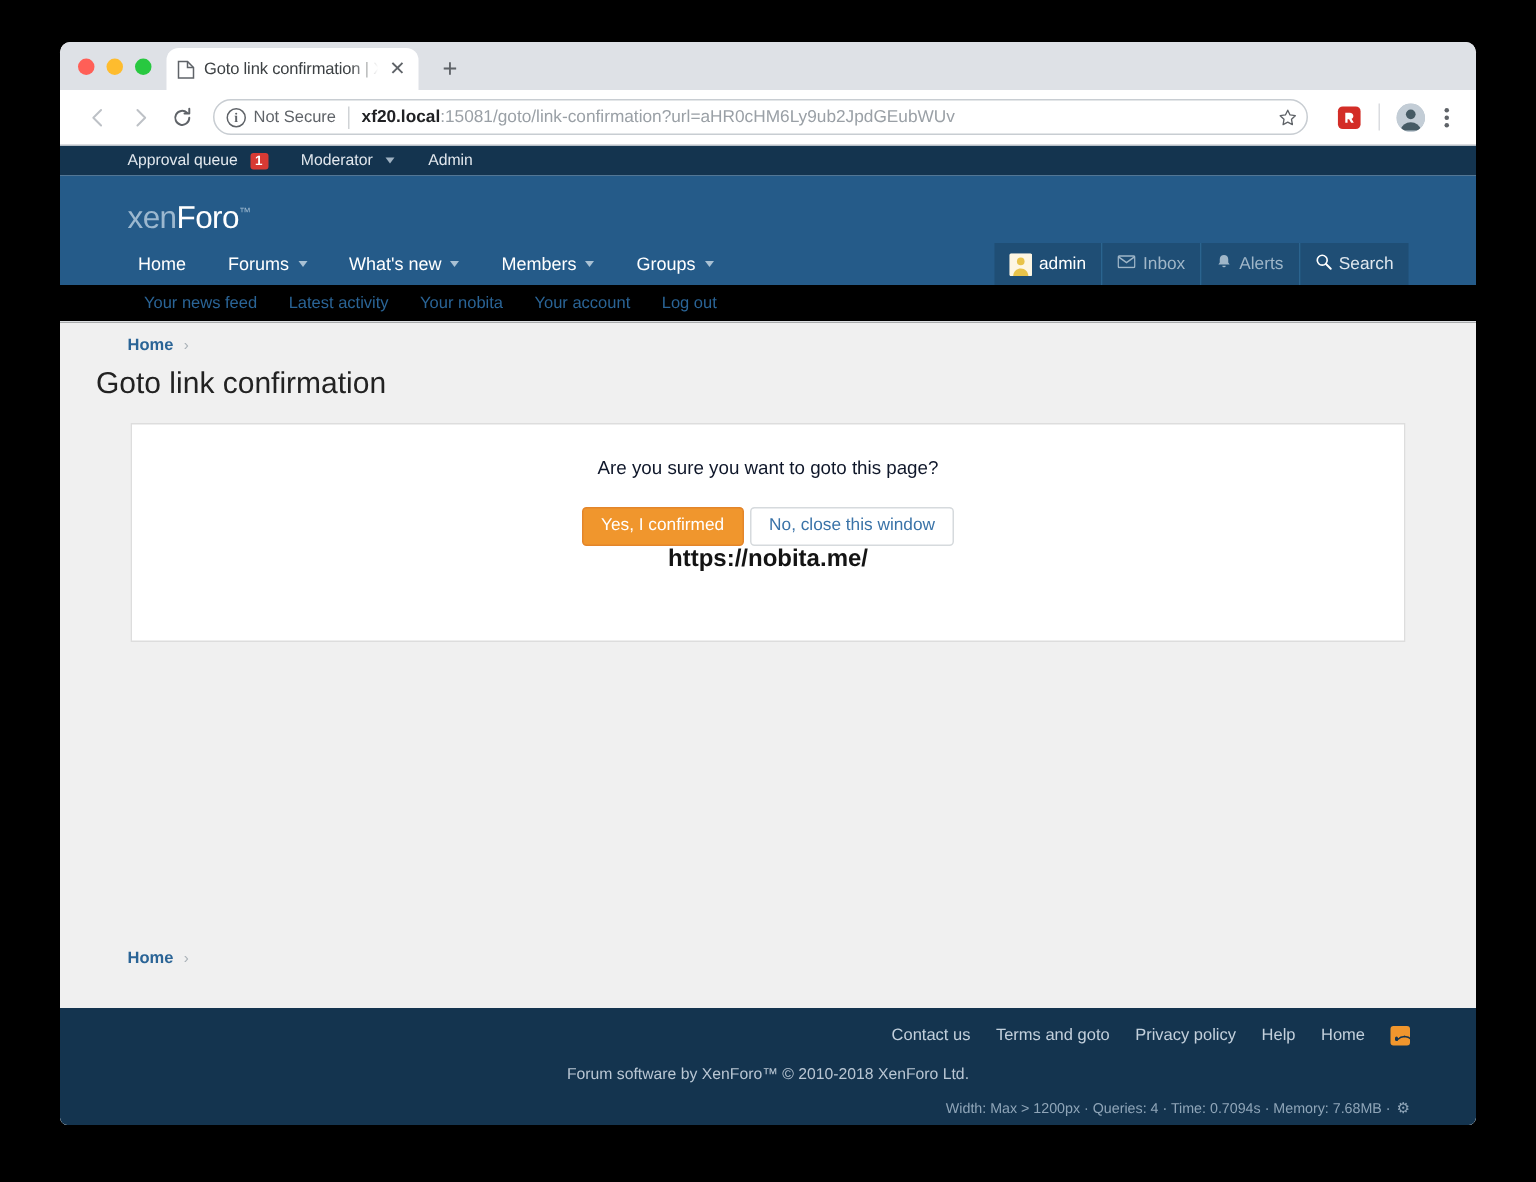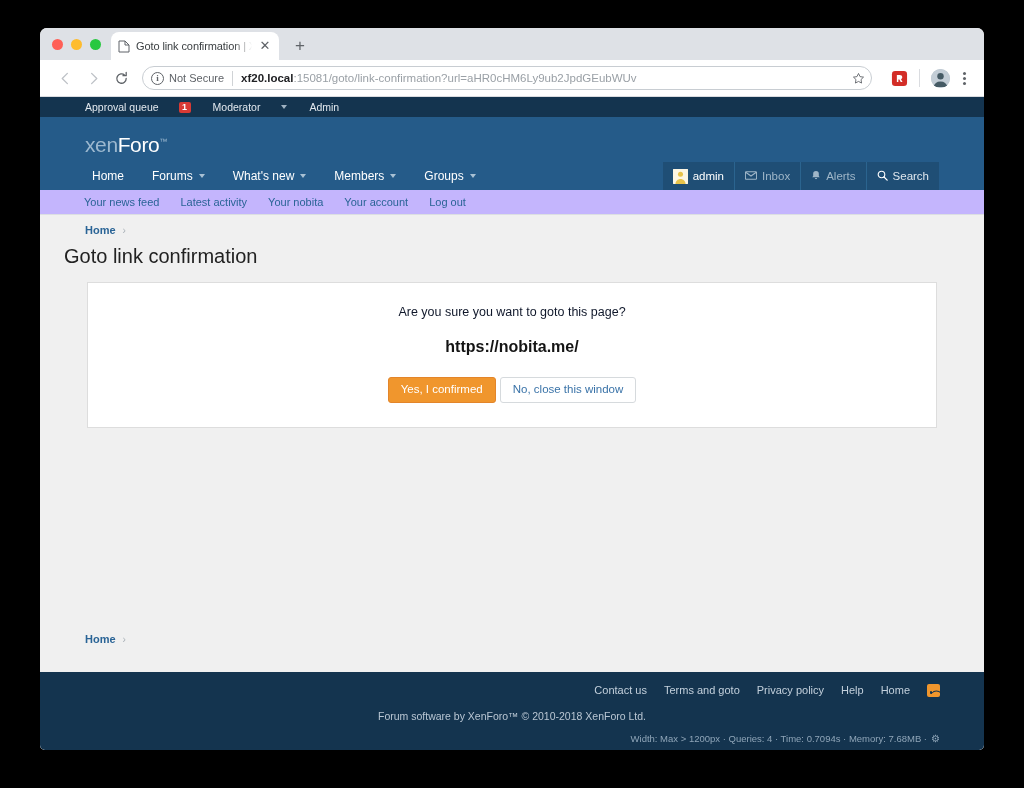--- a/index.html
+++ b/index.html
@@ -213,21 +213,21 @@
     align-items: center;
     padding-left: 45px;
     gap: 22px;
   }
   .staff-link {
     font-size: 10.5px;
     color: #e2e8ee;
     text-decoration: none;
     display: flex;
     align-items: center;
-    gap: 20px;
+    gap: 8px;
     cursor: pointer;
   }
   .badge-count {
     background: #d83a34;
     color: #ffffff;
     font-size: 9px;
     line-height: 11px;
     padding: 0 3.5px;
     border-radius: 2px;
     font-weight: bold;
@@ -306,25 +306,25 @@
     background: #fdf6e3;
     border-radius: 1px;
     position: relative;
     overflow: hidden;
     flex: 0 0 auto;
   }
   #visitor-name { color: #ffffff; }
 
   
   #subnav {
-    background: #c4b5fd;
+    background: #000000;
     height: 25px;
     display: flex;
     align-items: center;
-    padding-left: 44px;
+    padding-left: 56px;
     gap: 21px;
     border-bottom: 1px solid #dcdfe2;
   }
   .subnav-link {
     font-size: 11px;
     color: #2a6496;
     text-decoration: none;
     cursor: pointer;
   }
 
@@ -651,25 +651,25 @@
     <div id="breadcrumb-top">
       <a class="crumb-link">Home</a>
       <span class="crumb-sep">›</span>
     </div>
 
     <h1 id="page-title">Goto link confirmation</h1>
 
     <div id="content-wrap">
       <div id="confirm-block">
         <div id="confirm-question">Are you sure you want to goto this page?</div>
-        <div id="confirm-url">https://nobita.me/</div>
         <div id="confirm-buttons">
           <button class="btn" id="btn-confirm">Yes, I confirmed</button>
           <button class="btn" id="btn-cancel">No, close this window</button>
         </div>
+        <div id="confirm-url">https://nobita.me/</div>
       </div>
     </div>
 
     <div id="breadcrumb-bottom">
       <a class="crumb-link">Home</a>
       <span class="crumb-sep">›</span>
     </div>
 
     <div id="site-footer">
       <div id="footer-links-row">

